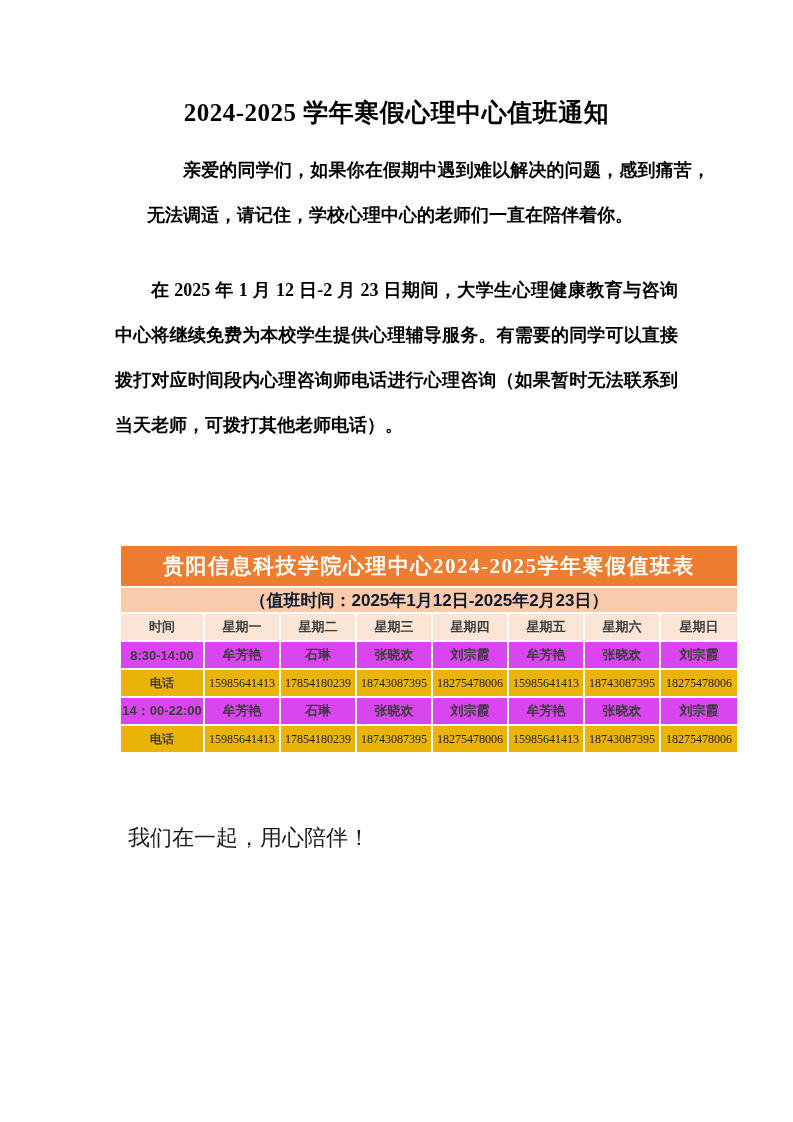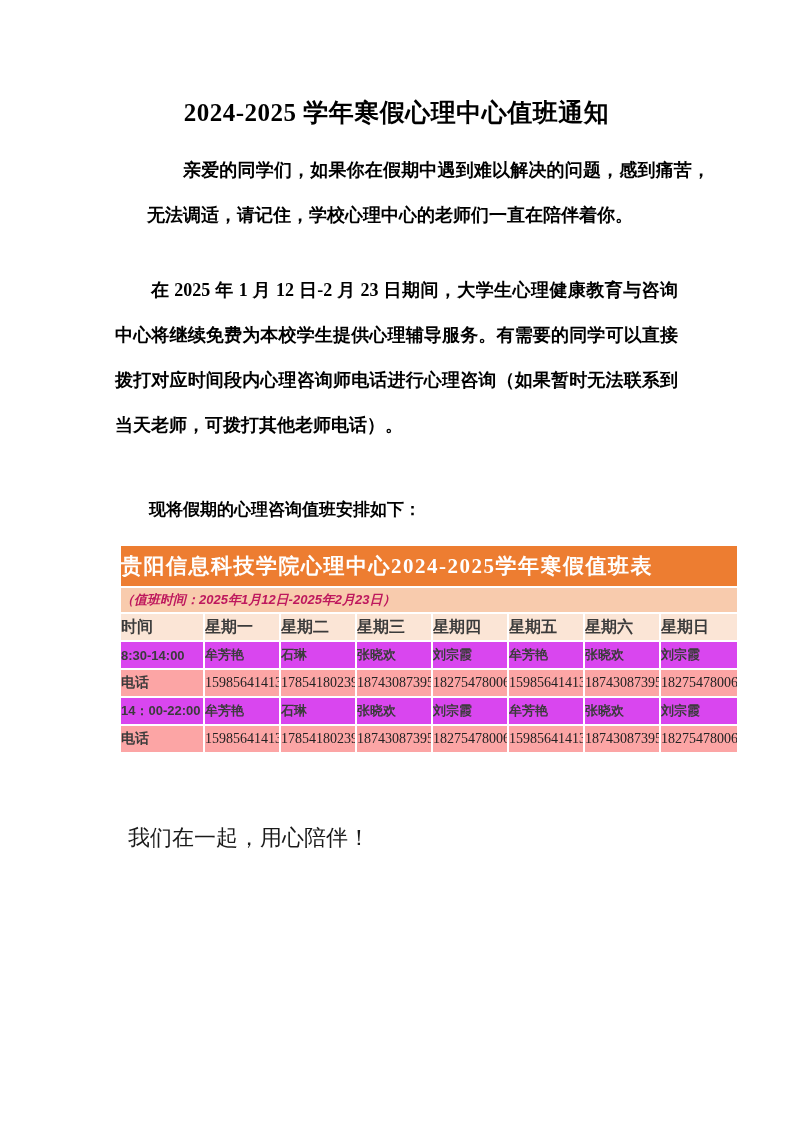--- a/index.html
+++ b/index.html
@@ -54,64 +54,64 @@
   table.duty {
     position: absolute;
     top: 544px;
     left: 119px;
     width: 618px;
     border-collapse: collapse;
     table-layout: fixed;
   }
   table.duty td {
     border: 2px solid #ffffff;
+    text-align: center;
     vertical-align: middle;
     padding: 0;
     overflow: hidden;
     white-space: nowrap;
   }
   td.tbl-title {
     height: 40px;
     background: #ED7D31;
     color: #ffffff;
     font-size: 21px;
     font-weight: bold;
     letter-spacing: 1.5px;
     font-family: "Liberation Serif", "DejaVu Serif", serif;
   }
   td.tbl-subtitle {
     height: 24px;
     background: #F8CBAD;
-    color: #be185d;
-    font-size: 13px;
-    font-weight: bold;
-    font-family: "Liberation Sans", "DejaVu Sans", sans-serif;
-    font-style: italic;
+    color: #0f172a;
+    font-size: 17px;
+    font-weight: bold;
+    font-family: "Liberation Sans", "DejaVu Sans", sans-serif;
   }
   tr.hdr td {
     height: 26px;
     background: #FBE5D6;
     color: #3b3b3b;
-    font-size: 16px;
+    font-size: 13px;
     font-weight: 600;
     font-family: "Liberation Sans", "DejaVu Sans", sans-serif;
   }
   tr.shift td {
     height: 26px;
     background: #d946ef;
     color: #3b3b3b;
     font-size: 13px;
     font-weight: 600;
     font-family: "Liberation Sans", "DejaVu Sans", sans-serif;
   }
   tr.phone td {
     height: 26px;
-    background: #fca5a5;
+    background: #eab308;
     color: #222222;
-    font-size: 14px;
+    font-size: 12px;
     font-weight: normal;
     font-family: "Liberation Serif", "DejaVu Serif", serif;
   }
   tr.phone td:first-child {
     font-family: "Liberation Sans", "DejaVu Sans", sans-serif;
     font-weight: 600;
     color: #3b3b3b;
   }
   .closing-line {
     position: absolute;
@@ -128,21 +128,20 @@
 <body>
 
 <div class="page">
 
   <h1 class="doc-title">2024-2025 学年寒假心理中心值班通知</h1>
 
   <p class="body-par par-1">亲爱的同学们，如果你在假期中遇到难以解决的问题，感到痛苦，无法调适，请记住，学校心理中心的老师们一直在陪伴着你。</p>
 
   <p class="body-par par-2">在 2025 年 1 月 12 日-2 月 23 日期间，大学生心理健康教育与咨询中心将继续免费为本校学生提供心理辅导服务。有需要的同学可以直接拨打对应时间段内心理咨询师电话进行心理咨询（如果暂时无法联系到当天老师，可拨打其他老师电话）。</p>
 
-  <p class="intro-line">现将假期的心理咨询值班安排如下：</p>
 
   <table class="duty">
     <colgroup>
       <col style="width:84px">
       <col style="width:76px">
         <col style="width:76px">
         <col style="width:76px">
         <col style="width:76px">
       <col style="width:76px">
         <col style="width:76px">

